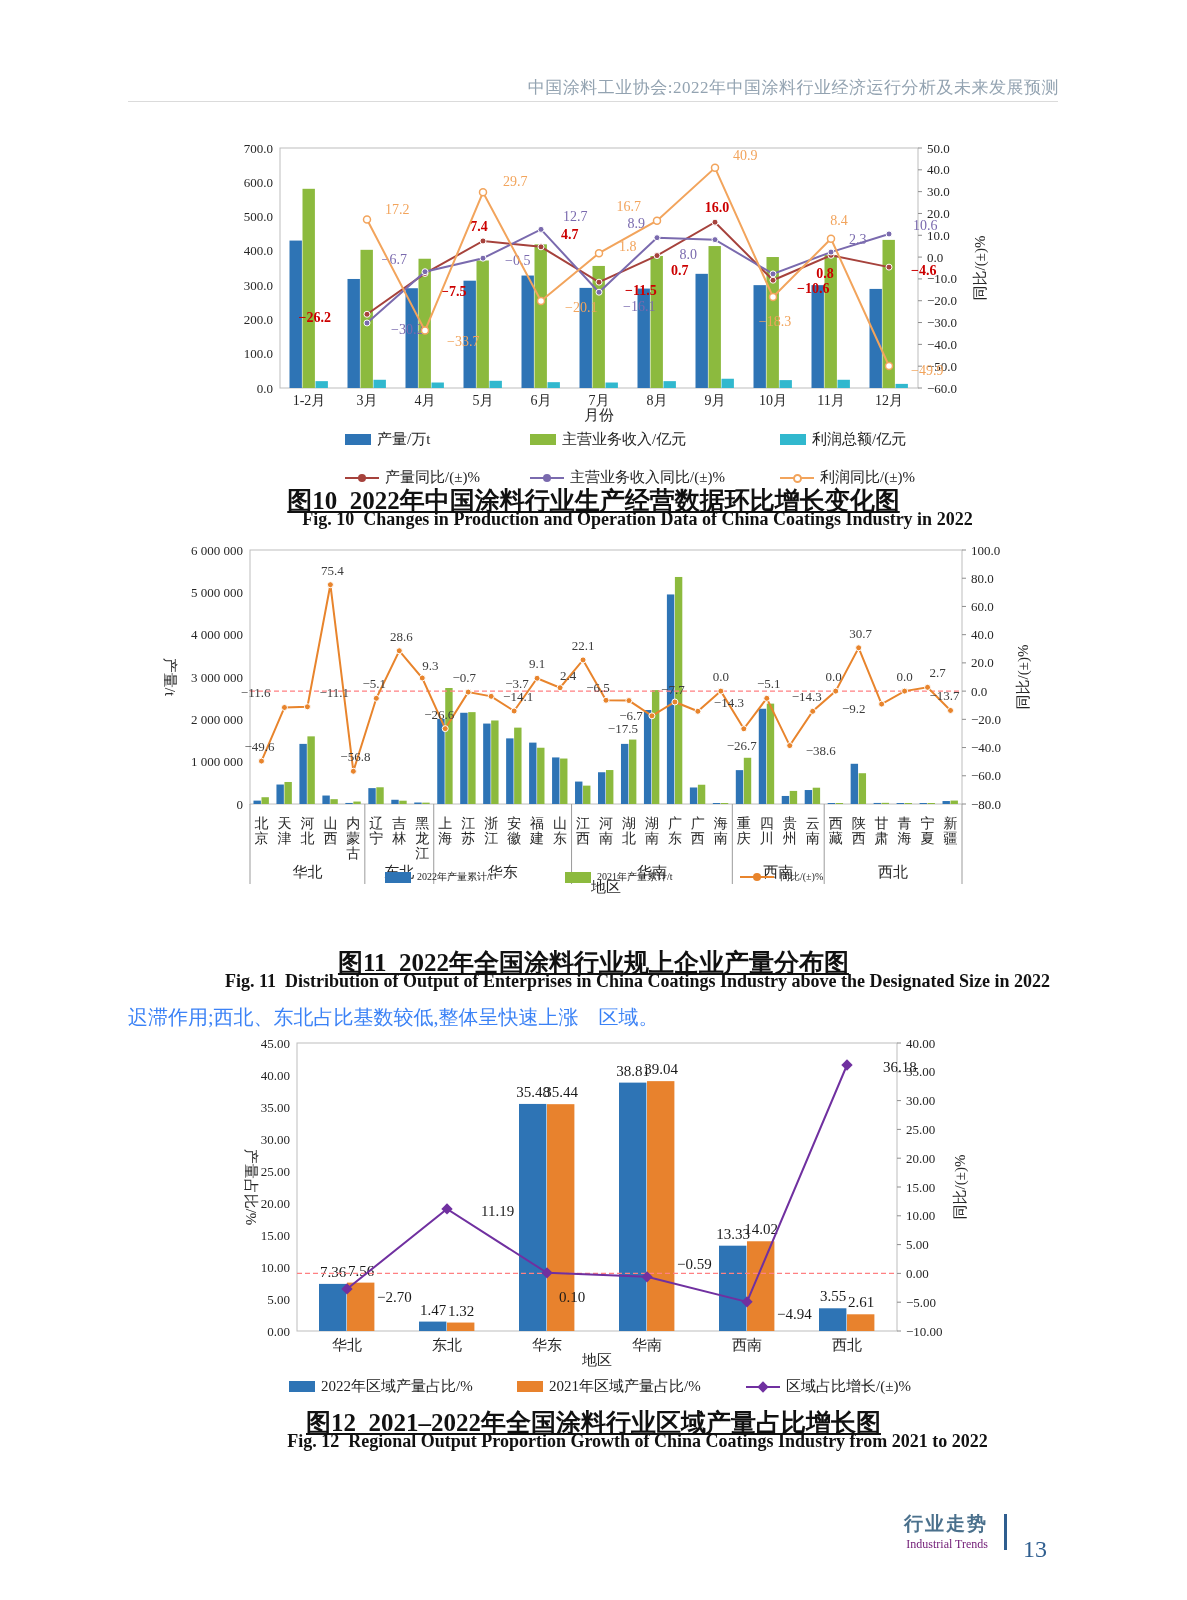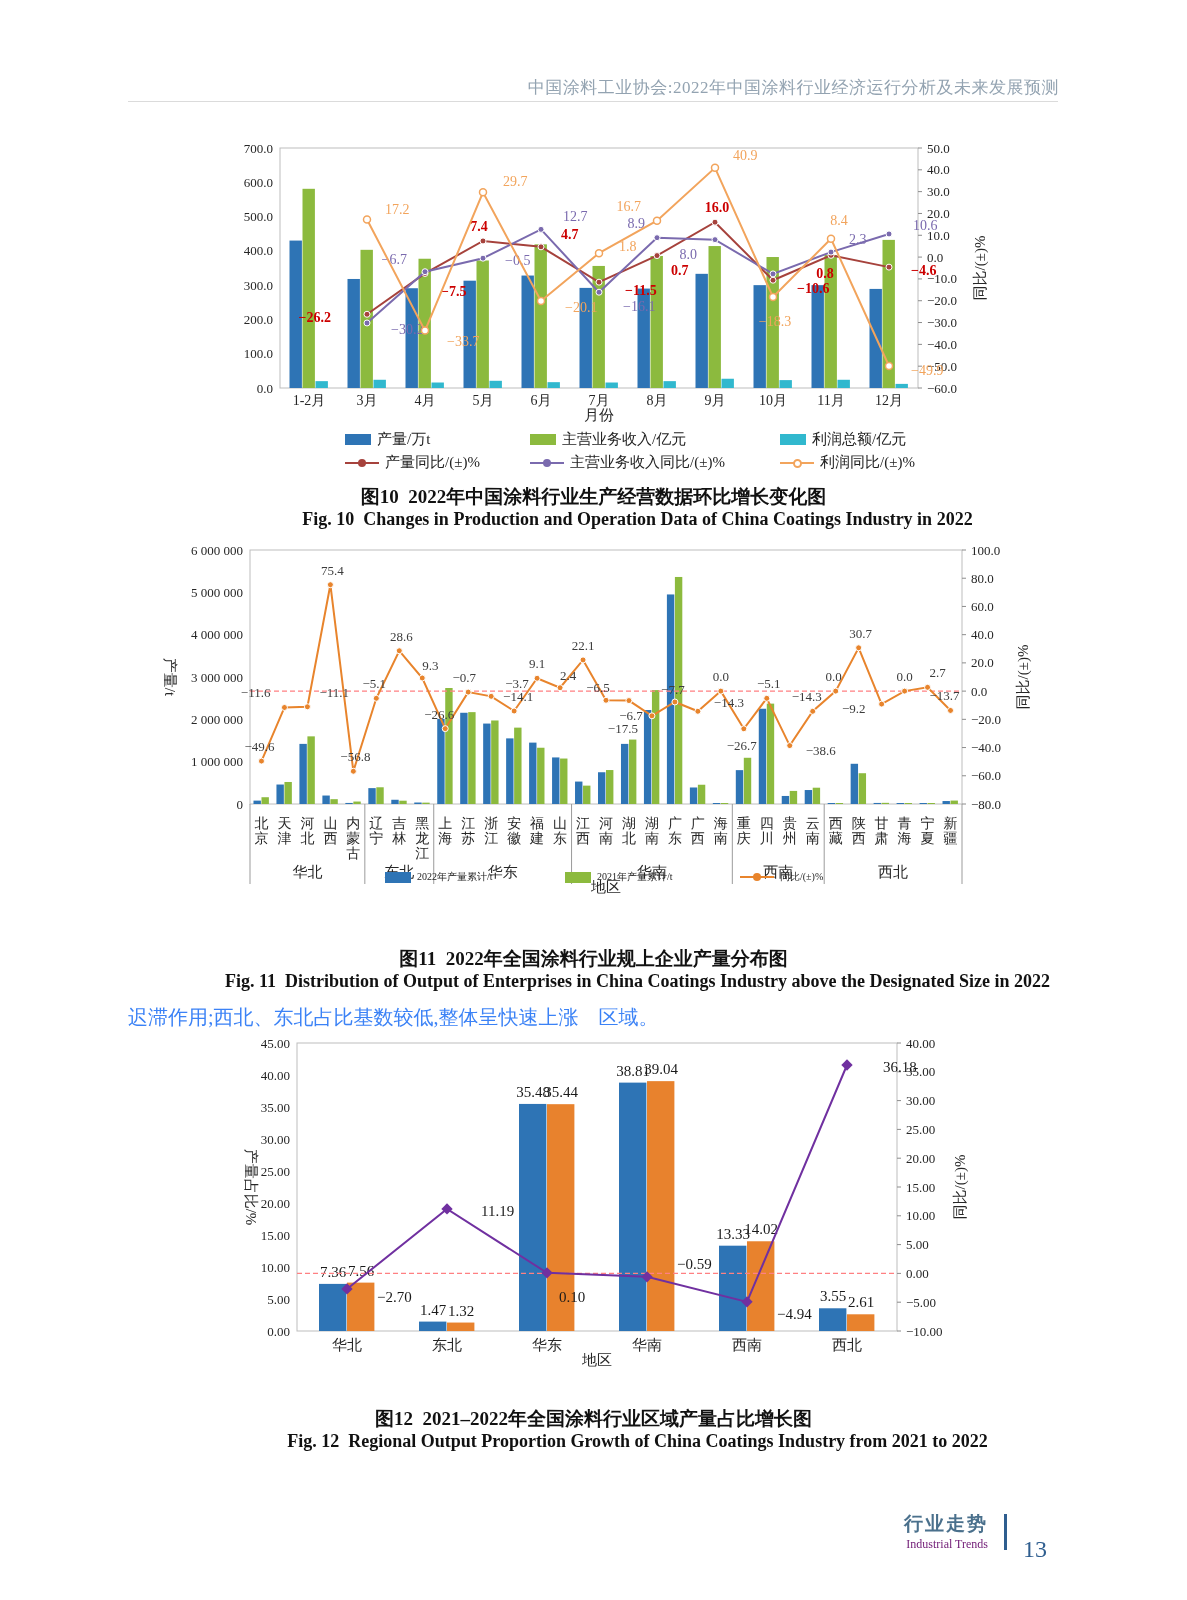--- a/index.html
+++ b/index.html
@@ -1,24 +1,24 @@
 <!DOCTYPE html>
 <html><head>
 <meta charset="utf-8">
 <style>
   html,body{margin:0;padding:0;background:#ffffff;}
   .page{position:relative;width:1187px;height:1600px;background:#fff;font-family:"Liberation Serif",serif;overflow:hidden;}
   .header{position:absolute;top:76px;right:128px;font-size:17px;color:#93A3B1;letter-spacing:.5px;}
   .header-rule{position:absolute;top:101px;left:128px;width:930px;height:1px;background:#DBDBDB;}
   svg.chart{position:absolute;font-family:"Liberation Serif",serif;}
   .cap{position:absolute;left:0;width:100%;text-align:center;font-weight:bold;color:#111;white-space:pre;}
-  .cap.cn{font-size:19px;}
+  .cap.cn{font-size:25px;text-decoration:underline;}
   .cap.en{font-size:18px;padding-left:44px;}
   .legend{position:absolute;color:#222;}
-  #legend1{left:345px;top:430px;display:grid;grid-template-columns:185px 250px auto;row-gap:4px;font-size:15px;}
+  #legend1{left:345px;top:430px;display:grid;grid-template-columns:185px 250px auto;row-gap:19px;font-size:15px;}
   #legend2{left:385px;top:870px;display:grid;grid-template-columns:180px 175px auto;font-size:10px;}
   #legend3{left:289px;top:1377px;display:grid;grid-template-columns:228px 229px auto;font-size:15px;}
   .li{display:flex;align-items:center;white-space:nowrap;}
   .sw{display:inline-block;width:26px;height:11px;margin-right:6px;flex:none;}
   .lw{position:relative;display:inline-block;width:34px;height:2px;margin-right:6px;flex:none;}
   .ld{position:absolute;left:13px;top:-3px;width:8px;height:8px;border-radius:50%;}
   .ld.diam{border-radius:0;transform:rotate(45deg);}
   .para{position:absolute;left:128px;top:1004px;font-size:20px;color:#3b82f6;white-space:pre;}
   .footer{position:absolute;top:1500px;right:140px;display:flex;align-items:center;gap:16px;}
   .f-sec{text-align:right;}
@@ -588,20 +588,36 @@
       <g font-size="15" fill="#262626">
         <text x="127" y="320" text-anchor="middle">华北</text>
         <text x="227" y="320" text-anchor="middle">东北</text>
         <text x="327" y="320" text-anchor="middle">华东</text>
         <text x="427" y="320" text-anchor="middle">华南</text>
         <text x="527" y="320" text-anchor="middle">西南</text>
         <text x="627" y="320" text-anchor="middle">西北</text>
       </g>
       <text x="377" y="335" text-anchor="middle" font-size="15" fill="#262626">地区</text>
     </svg>
+  <div id="legend3" class="legend">
+      <span class="li">
+        <span class="sw" style="background: rgb(46, 116, 181);"></span>
+        <span>2022年区域产量占比/%</span>
+      </span>
+      <span class="li">
+        <span class="sw" style="background: rgb(232, 130, 45);"></span>
+        <span>2021年区域产量占比/%</span>
+      </span>
+      <span class="li">
+        <span class="lw" style="background: rgb(112, 48, 160);">
+          <span class="ld diam" style="background: rgb(112, 48, 160);"></span>
+        </span>
+        <span>区域占比增长/(±)%</span>
+      </span>
+    </div>
   <div class="cap cn" style="top:1406px">图12  2021–2022年全国涂料行业区域产量占比增长图</div>
   <div class="cap en" style="top:1431px">Fig. 12  Regional Output Proportion Growth of China Coatings Industry from 2021 to 2022</div>
 
   <div class="footer">
     <div class="f-sec">
       <div class="f-cn">行业走势</div>
       <div class="f-en">Industrial Trends</div>
     </div>
     <div class="f-bar"></div>
     <div class="f-num">13</div>

